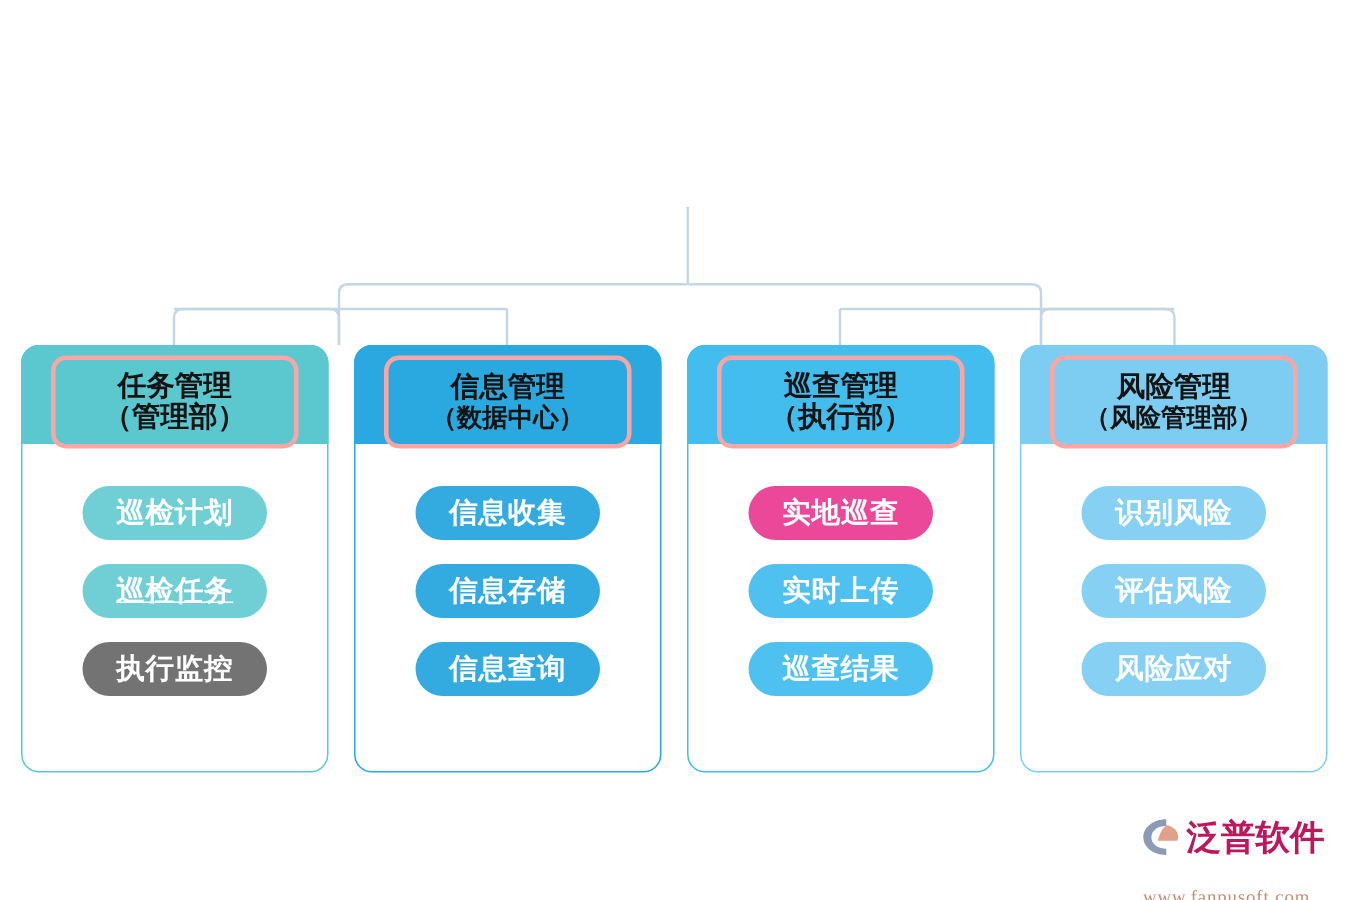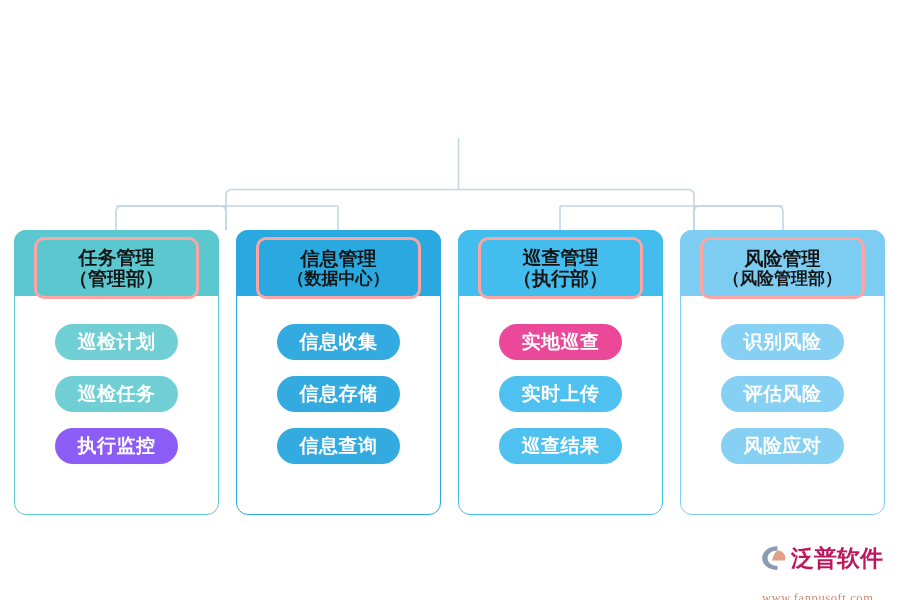--- a/index.html
+++ b/index.html
@@ -206,22 +206,22 @@
 
   <div class="card" id="card-0">
     <div class="card-body" style="border: 1.5px solid rgb(91, 200, 208);"></div>
     <div class="card-header-band" style="background: rgb(91, 200, 208);"></div>
     <div class="card-header-inner">
       <div class="ln">任务管理</div>
       <div class="ln">（管理部）</div>
     </div>
     <div class="pill-list">
       <div class="pill" style="background: rgb(111, 207, 212);">巡检计划</div>
-      <div class="pill" style="background: rgb(111, 207, 212);">巡检任务</div>
-      <div class="pill" style="background: #8b5cf6;">执行监控</div>
+      <div class="pill" style="background: rgb(111, 207, 212); text-decoration: underline;">巡检任务</div>
+      <div class="pill" style="background: #737373;">执行监控</div>
     </div>
   </div>
 
   <div class="card" id="card-1">
     <div class="card-body" style="border: 1.5px solid rgb(41, 169, 223);"></div>
     <div class="card-header-band" style="background: rgb(41, 169, 223);"></div>
     <div class="card-header-inner">
       <div class="ln">信息管理</div>
       <div class="ln small">（数据中心）</div>
     </div>

